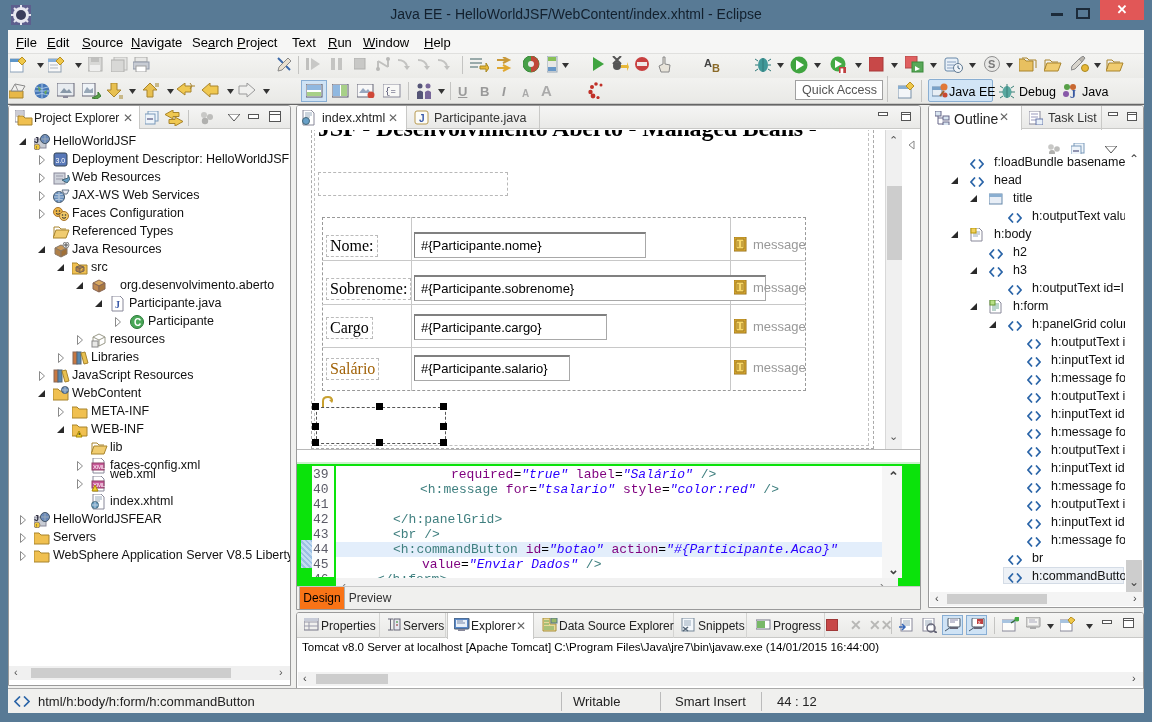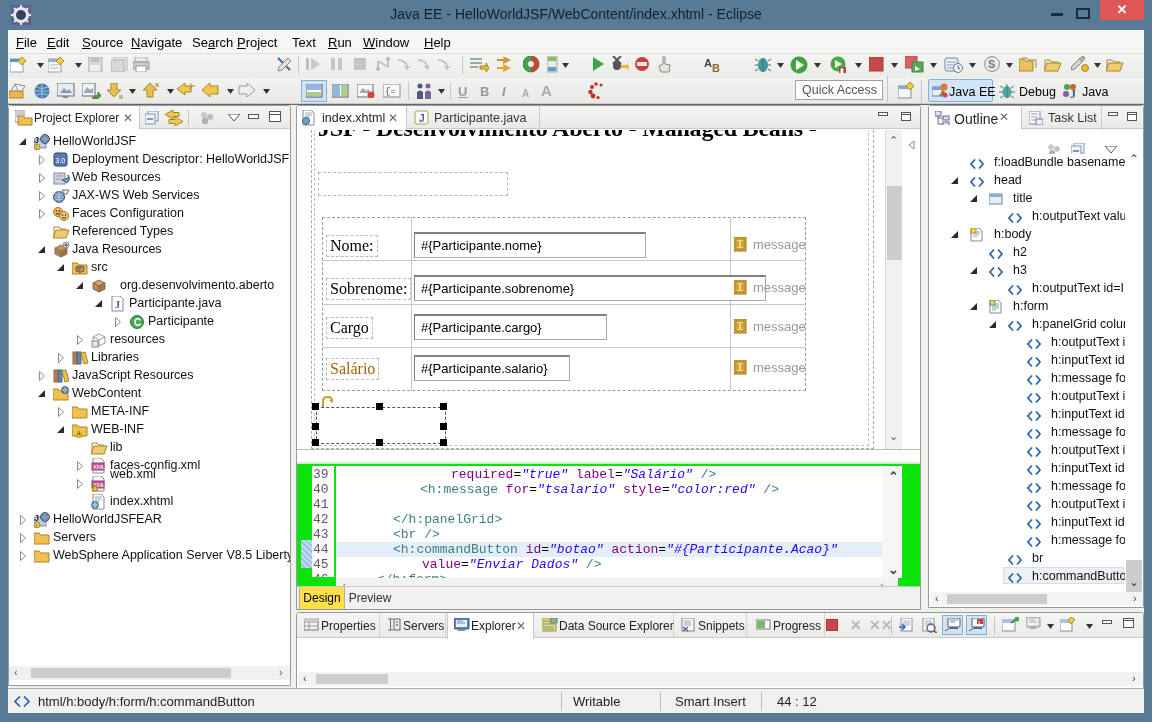--- a/index.html
+++ b/index.html
@@ -706,21 +706,21 @@
       <div class="abs" style="left:586px;top:4px;width:20px;height:112px;background:#f6f6f6;">
         <div style="position:absolute;left:6px;top:3px;color:#444;font-size:13px;font-weight:bold;">⌃</div>
         <div style="position:absolute;left:6px;top:96px;color:#444;font-size:13px;font-weight:bold;">⌄</div>
       </div>
       <div class="abs" style="left:40px;top:116px;width:562px;height:16px;background:#f2f2f2;">
         <div style="position:absolute;left:6px;top:1px;color:#777;font-size:12px;">‹</div>
         <div style="position:absolute;left:544px;top:1px;color:#777;font-size:12px;">›</div>
       </div>
     </div>
     <div class="abs" style="left:0;top:480px;width:623px;height:24px;background:#f0f0ee;border-top:1px solid #c8c8c8;">
-      <div class="abs" style="left:2px;top:0;width:46px;height:23px;background:#fde047;border:1px solid #b0b0b0;border-top:none;font-size:12px;color:#000;text-align:center;line-height:22px;">Design</div>
+      <div class="abs" style="left:2px;top:0;width:46px;height:23px;background:#f97316;border:1px solid #b0b0b0;border-top:none;font-size:12px;color:#000;text-align:center;line-height:22px;">Design</div>
       <div class="abs" style="left:48px;top:0;width:50px;height:23px;font-size:12px;color:#333;text-align:center;line-height:22px;">Preview</div>
     </div>
   </div>
 <div class="abs" style="left:928px;top:105px;width:216px;height:503px;background:#fff;border:1px solid #9a9a9a;border-radius:3px 3px 0 0;overflow:hidden;">
     <div class="abs" style="left:0;top:0;width:214px;height:23px;background:linear-gradient(#f5f5f4,#e9e9e7);border-bottom:1px solid #c9c9c7;"></div>
     <div class="abs" style="left:0;top:0;width:93px;height:24px;background:#fff;border-right:1px solid #c9c9c7;"></div>
     <svg class="ic" style="left:6px;top:5px" width="15" height="14">
       <rect x="0" y="0" width="6" height="5" fill="#d8e4f0" stroke="#668"></rect>
       <rect x="8" y="5" width="6" height="4" fill="#d8e4f0" stroke="#668"></rect>
       <rect x="8" y="11" width="6" height="4" fill="#d8e4f0" stroke="#668"></rect>
@@ -1004,20 +1004,21 @@
       <rect x="0" y="3" width="12" height="3" fill="#a8c4e0"></rect>
       <path d="M11 0 L15 3 L11 7 L8 3 Z" fill="#f0c84a" stroke="#b89020"></path>
     </svg>
     <svg class="ic" style="left:789px;top:11px" width="7" height="5">
       <path d="M0 0 L7 0 L3.5 5 Z" fill="#333"></path>
     </svg>
     <div class="abs" style="left:805px;top:7px;width:10px;height:4px;border:1px solid #555;background:#fff;"></div>
     <div class="abs" style="left:826px;top:5px;width:11px;height:10px;border:1px solid #555;background:#fff;">
       <div style="height:2px;border-bottom:1px solid #555;"></div>
     </div>
+    <div class="abs" style="left:5px;top:28px;font-size:11.5px;color:#000;white-space:nowrap;">Tomcat v8.0 Server at localhost [Apache Tomcat] C:\Program Files\Java\jre7\bin\javaw.exe (14/01/2015 16:44:00)</div>
     <div class="abs" style="left:1px;top:59px;width:845px;height:14px;background:#f2f2f2;">
       <div style="position:absolute;left:18px;top:2px;width:72px;height:10px;background:#cdcdcd;"></div>
       <div style="position:absolute;left:5px;top:0;color:#444;font-size:11px;">‹</div>
       <div style="position:absolute;left:834px;top:0;color:#444;font-size:11px;">›</div>
     </div>
   </div>
 <div class="abs" style="left:8px;top:688px;width:1136px;height:25px;background:#f0f0ee;border-top:1px solid #aaa;font-size:13px;color:#222;">
     <svg class="ic" style="left:6px;top:7px" width="16" height="11">
       <path d="M6 0.5 L1 5.5 L6 10.5" stroke="#2b65a8" stroke-width="1.7" fill="none"></path>
       <path d="M10 0.5 L15 5.5 L10 10.5" stroke="#2b65a8" stroke-width="1.7" fill="none"></path>

